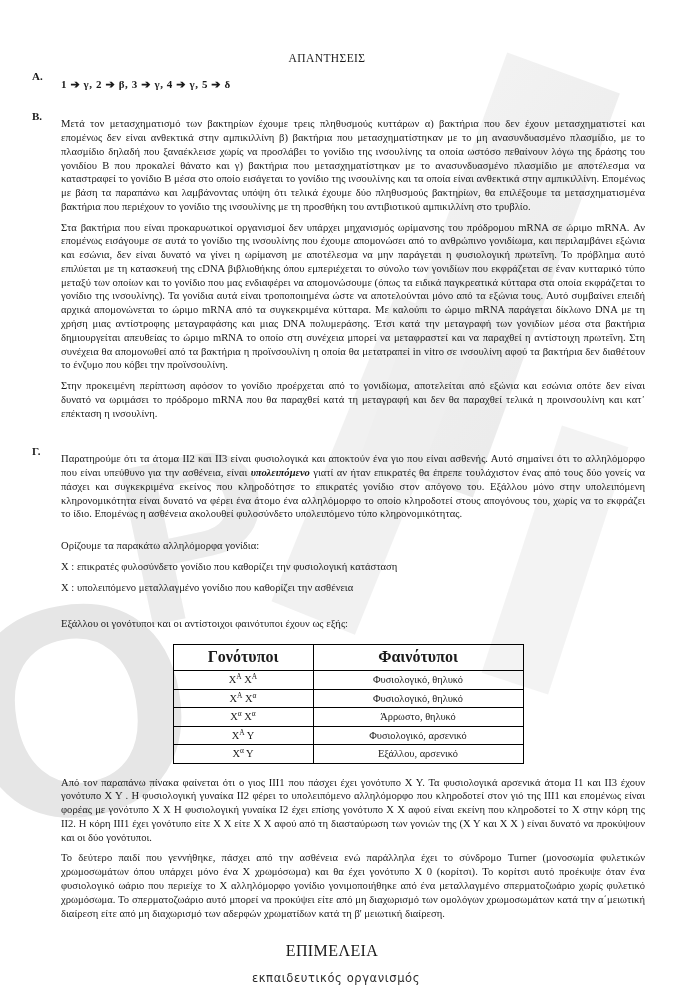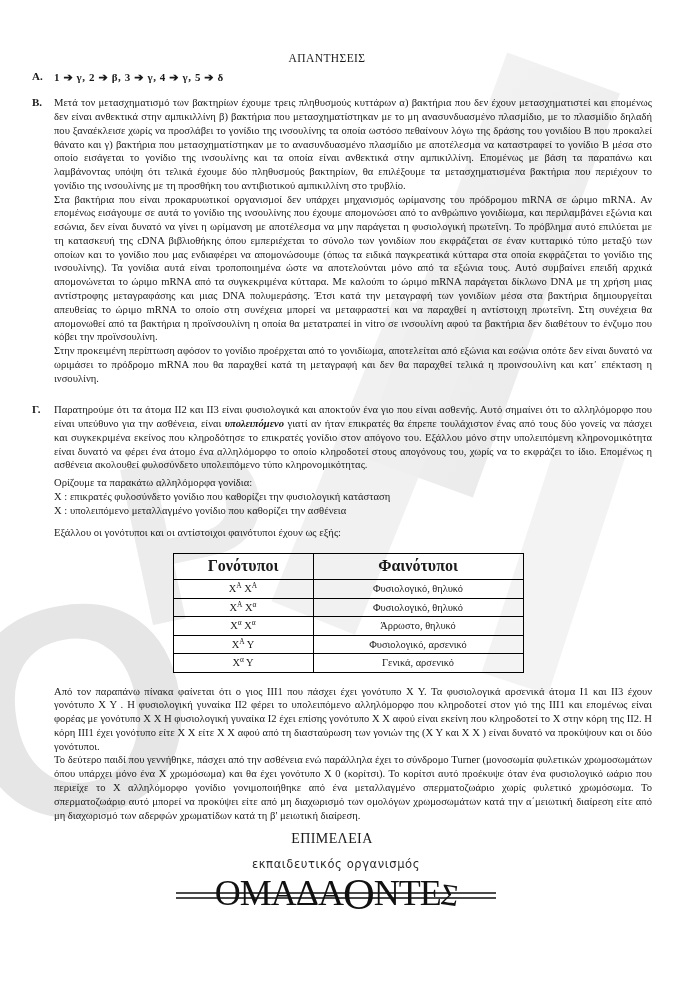--- a/index.html
+++ b/index.html
@@ -100,21 +100,21 @@
     flex: 0 0 22px;
     padding-top: 0px;
   }
   .blk-body {
     flex: 1 1 auto;
     font-size: 10.6px;
     line-height: 1.30;
     text-align: justify;
   }
   .blk-body p {
-    margin: 0;
+    margin: 7px;
   }
   .a-line {
     font-weight: bold;
     font-size: 11px;
     letter-spacing: .6px;
   }
 
   .block-b { margin-top: 12px; }
   .block-c { margin-top: 18px; }
 
@@ -152,23 +152,23 @@
     font-size: 16px;
   }
   table.geno td.col-geno { width: 140px; margin-top: 36px; }
   table.geno td.col-pheno { width: 210px; }
   table.geno th.col-geno { width: 140px; }
   table.geno th.col-pheno { width: 210px; margin-top: 33px; }
 
   
   .credits {
     text-align: center;
-    font-size: 14px;
+    font-size: 16px;
     line-height: 1.28;
-    margin-top: 8px;
+    margin-top: 14px;
     padding-right: 20px;
   }
   .credits .c1 { letter-spacing: .4px; }
   .credits .c2 { letter-spacing: .2px; }
 
   
   .logo-area {
     margin-top: 9px;
     text-align: center;
     padding-right: 12px;
@@ -281,21 +281,21 @@
             <tr>
               <td class="col-geno">Χ<sup class="alle">α</sup> Χ<sup class="alle">α</sup></td>
               <td class="col-pheno">Άρρωστο, θηλυκό</td>
             </tr>
             <tr>
               <td class="col-geno">Χ<sup class="alle">Α</sup> Υ</td>
               <td class="col-pheno">Φυσιολογικό, αρσενικό</td>
             </tr>
             <tr>
               <td class="col-geno">Χ<sup class="alle">α</sup> Υ</td>
-              <td class="col-pheno">Γενικά, αρσενικό</td>
+              <td class="col-pheno">Εξάλλου, αρσενικό</td>
             </tr>
           </tbody>
         </table>
       </div>
 
       <p>Από τον παραπάνω πίνακα φαίνεται ότι ο γιος ΙΙΙ1 που πάσχει έχει γονότυπο Χ Υ. Τα φυσιολογικά αρσενικά άτομα Ι1 και ΙΙ3 έχουν γονότυπο Χ Υ . Η φυσιολογική γυναίκα ΙΙ2 φέρει το υπολειπόμενο αλληλόμορφο που κληροδοτεί στον γιό της ΙΙΙ1 και επομένως είναι φορέας με γονότυπο Χ Χ Η φυσιολογική γυναίκα Ι2 έχει επίσης γονότυπο Χ Χ αφού είναι εκείνη που κληροδοτεί το Χ στην κόρη της ΙΙ2. Η κόρη ΙΙΙ1 έχει γονότυπο είτε Χ Χ είτε Χ Χ αφού από τη διασταύρωση των γονιών της (Χ Υ και Χ Χ ) είναι δυνατό να προκύψουν και οι δύο γονότυποι.</p>
       <p>Το δεύτερο παιδί που γεννήθηκε, πάσχει από την ασθένεια ενώ παράλληλα έχει το σύνδρομο Turner (μονοσωμία φυλετικών χρωμοσωμάτων όπου υπάρχει μόνο ένα Χ χρωμόσωμα) και θα έχει γονότυπο Χ 0 (κορίτσι). Το κορίτσι αυτό προέκυψε όταν ένα φυσιολογικό ωάριο που περιείχε το Χ αλληλόμορφο γονίδιο γονιμοποιήθηκε από ένα μεταλλαγμένο σπερματοζωάριο χωρίς φυλετικό χρωμόσωμα. Το σπερματοζωάριο αυτό μπορεί να προκύψει είτε από μη διαχωρισμό των ομολόγων χρωμοσωμάτων κατά την α΄μειωτική διαίρεση είτε από μη διαχωρισμό των αδερφών χρωματίδων κατά τη β' μειωτική διαίρεση.</p>
     </div>
   </div>
 

